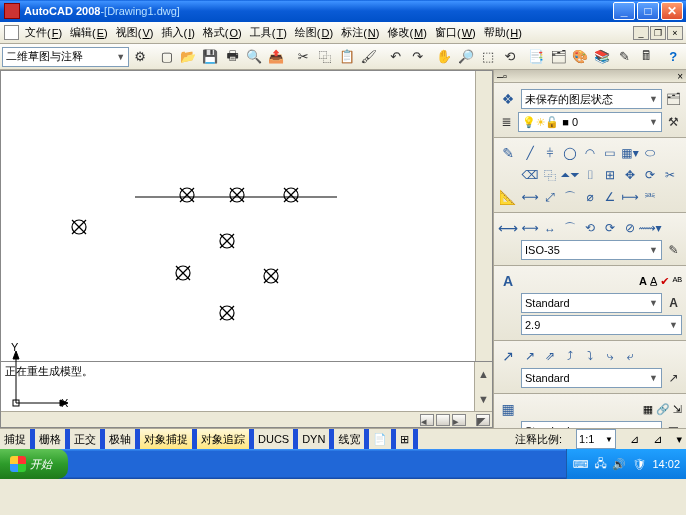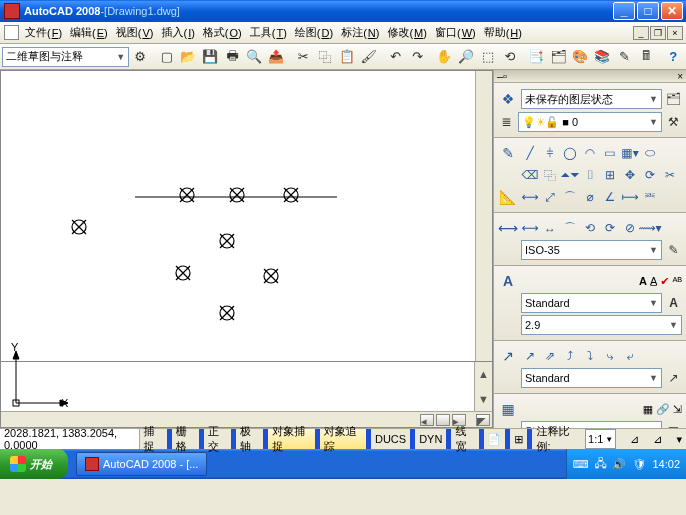--- a/index.html
+++ b/index.html
@@ -53,21 +53,21 @@
 .toolrow .t{width:18px;height:18px;display:flex;align-items:center;justify-content:center;font-size:12px;color:#2a5a9a}
 
 .statusbar{height:21px;background:#ece9d8;border-top:1px solid #aca899;display:flex;align-items:center;font-size:11px}
 .statusbar .coord{padding:0 4px;border-right:1px solid #aca899;height:100%;display:flex;align-items:center;background:#fff}
 .statusbar .sb{padding:0 4px;border-right:5px solid #1d4ed8;height:100%;display:flex;align-items:center}
 .statusbar .sb.on{background:linear-gradient(#fff8d6,#ffe680)}
 .statusbar .scale{margin-left:auto;display:flex;align-items:center;gap:14px;padding:0 4px}
 .statusbar .scombo{width:40px;height:20px;background:#fff;border:1px solid #7f9db9;display:flex;align-items:center;padding:0 2px;font-size:10px}
 
 .taskbar{height:30px;background:linear-gradient(to bottom,#3e9bff 0%,#2067d7 8%,#2067d7 92%,#14459e 100%);display:flex;align-items:center}
-.startbtn{height:30px;padding:0 16px 0 10px;background:linear-gradient(to bottom,#5fc355 0%,#2d9b2a 50%,#1e7a1a 100%);color:#fff;font-weight:bold;font-style:italic;font-size:14px;display:flex;align-items:center;border-radius:0 10px 10px 0;gap:4px}
+.startbtn{height:30px;padding:0 16px 0 10px;background:linear-gradient(to bottom,#5fc355 0%,#2d9b2a 50%,#1e7a1a 100%);color:#fff;font-weight:normal;font-style:italic;font-size:14px;display:flex;align-items:center;border-radius:0 10px 10px 0;gap:4px}
 .startbtn .logo{width:16px;height:16px;background:conic-gradient(#f33 0 25%,#3c3 0 50%,#39f 0 75%,#fc3 0);border-radius:3px}
 .taskitem{height:24px;margin:0 2px;padding:0 8px;background:linear-gradient(#5aa8ff,#2a6be0);border:1px solid #1a4a9a;border-radius:2px;color:#fff;display:flex;align-items:center;gap:4px;font-size:11px}
 .taskitem .ico{width:14px;height:14px;background:#c33;border:1px solid #800}
 .tray{margin-left:auto;height:30px;background:linear-gradient(#20a0ff,#0a7ae0);display:flex;align-items:center;padding:0 6px;gap:6px;color:#fff;font-size:11px;border-left:1px solid #1a5aaa}
 </style>
 </head>
 <body>
 
 <div class="titlebar">
   <span class="appicon"></span>
@@ -198,20 +198,21 @@
           </g>
           <text x="10" y="280" font-size="11">Y</text>
           <text x="60" y="336" font-size="11">X</text>
         </svg>
       </div>
       <div class="canvscroll"></div>
     </div>
     <div class="cmdarea">
       <div style="flex:1;display:flex;flex-direction:column">
         <div class="cmdtext">
+          <div>正在重生成模型。</div>
         </div>
       </div>
       <div class="cmdscroll">
           <span>▲</span>
           <span>▼</span>
         </div>
     </div>
     <div class="cmdhscroll">
       <span class="thumb">◂</span>
         <span class="thumb"></span>
@@ -375,21 +376,20 @@
             <span>Standard</span>
             <span class="dd">▼</span>
           </div>
         <div class="ptbtn">▦</div>
       </div>
     </div>
   </div>
 </div>
 
 <div class="statusbar">
-  <div class="coord">2028.1821, 1383.2054, 0.0000</div>
   <div class="sb">捕捉</div>
   <div class="sb">栅格</div>
   <div class="sb">正交</div>
   <div class="sb">极轴</div>
   <div class="sb on">对象捕捉</div>
   <div class="sb on">对象追踪</div>
   <div class="sb">DUCS</div>
   <div class="sb">DYN</div>
   <div class="sb">线宽</div>
   <div class="sb">📄</div>
@@ -405,24 +405,20 @@
     <span>▾</span>
   </div>
 </div>
 
 <div class="taskbar">
   <div class="startbtn">
     <span class="logo"></span>
     <span>开始</span>
   </div>
   <div style="width:6px"></div>
-  <div class="taskitem">
-    <span class="ico"></span>
-    <span>AutoCAD 2008 - [...</span>
-  </div>
   <div class="tray">
     <span>⌨</span>
     <span>🖧</span>
     <span>🔊</span>
     <span>🛡</span>
     <span>14:02</span>
   </div>
 </div>
 
 </body></html>

